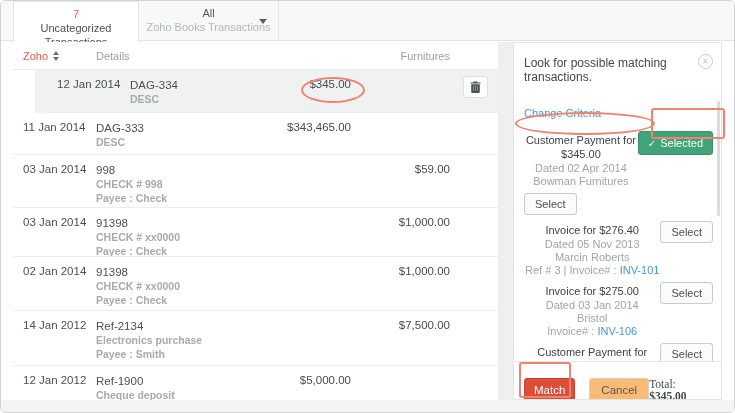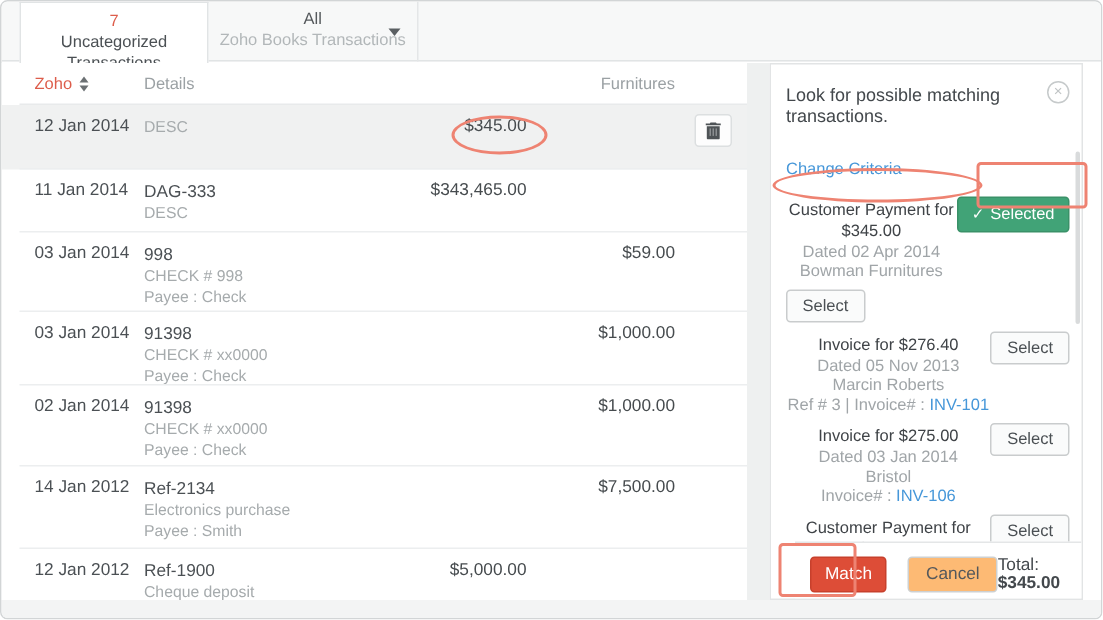--- a/index.html
+++ b/index.html
@@ -37,25 +37,25 @@
   .t-dep  { flex:0 0 120px; text-align:right; padding-right:4px; }
   .t-wd   { flex:0 0 97px;  text-align:right; padding-right:2px; }
   .t-act  { flex:0 0 46px; }
   .sort-icon { display:inline-block; margin-left:5px; }
   .tri { display:block; width:0; height:0; border-left:3.5px solid transparent; border-right:3.5px solid transparent; }
   .tri-up { border-bottom:4px solid #6b7073; margin-bottom:2px; }
   .tri-down { border-top:4px solid #6b7073; }
 
   .trow { display:flex; position:relative; cursor:pointer; }
   .trow:after { content:""; position:absolute; left:12px; right:0; bottom:0; height:1px; background:#eceeef; }
-  .trow-hl { background:#f0f1f1; }
+  .trow-hl { background:#f0f1f1;margin-left:34px; }
   .c-date { flex:0 0 95px; padding:8px 0 0 22px; font-size:11.5px; color:#4b5054; }
   .c-det  { flex:1; padding-top:8px; }
   .c-ref  { font-size:11.5px; color:#4b5054; line-height:14px; }
-  .c-sub  { font-size:10.5px; color:#a6abad; line-height:12.5px; margin-top:1px; }
+  .c-sub  { font-size:10.5px; color:#a6abad; line-height:12.5px; margin-top:1px;font-weight:bold; }
   .c-dep  { flex:0 0 120px; text-align:right; padding:8px 4px 0 0; font-size:11.5px; color:#464b4e; }
   .c-wd   { flex:0 0 97px;  text-align:right; padding:8px 2px 0 0; font-size:11.5px; color:#464b4e; }
   .c-act  { flex:0 0 46px; padding-top:6px; text-align:center; }
   .h43{min-height:43px} .h42{min-height:42px} .h53{min-height:53px}
   .h45{min-height:45px} .h54{min-height:54px} .h55{min-height:55px} .h40{min-height:40px}
 
   .trash-btn { width:25px; height:22px; background:#fdfdfd; border:1px solid #dcdfe0; border-radius:3px;
                cursor:pointer; display:inline-flex; align-items:center; justify-content:center; padding:0; }
 
   
@@ -75,25 +75,25 @@
   .blk-sub { font-size:11px; line-height:12px; color:#a0a5a8; margin-top:1px; }
   .link { color:#4697d9; text-decoration:none; cursor:pointer; }
 
   .btn { font-family:"Liberation Sans", sans-serif; border-radius:3px; cursor:pointer; white-space:nowrap; }
   .btn-selected { align-self:flex-start; margin-top:-2px; background:#41a377; border:1px solid #3a9168;
                   color:#fff; font-size:11px; padding:5px 9px; }
   .btn-selected .chk { margin-right:4px; font-size:10px; }
   .btn-select { align-self:flex-start; margin-top:-2px; background:#fafbfb; border:1px solid #c9cccd;
                 color:#4b5054; font-size:11px; padding:4px 10px; }
 
-  .panel-footer { position:absolute; left:16px; right:0; bottom:0; height:38px; background:#fff;
-                  border-top:1px solid #e4e6e7; display:flex; align-items:flex-end; padding:4px 10px; }
+  .panel-footer { position:absolute; left:0; right:0; bottom:0; height:38px; background:#fff;
+                  border-top:1px solid #e4e6e7; display:flex; align-items:flex-start; padding:16px 10px; }
   .btn-match { background:#dd4d37; border:1px solid #c7402c; color:#fff; font-size:11.5px; padding:5px 9px; }
   .btn-cancel { margin-left:14px; background:#fdba74; border:1px solid #cdd0d1; color:#54585b; font-size:11.5px; padding:5px 11px; }
-  .total { margin-left:auto; font-size:11.5px; color:#43484c; }
+  .total { margin-left:auto; font-size:11.5px; color:#43484c;font-family:Liberation Serif, serif; }
   .total-val { font-weight:bold; }
 
   .scroll-thumb { position:absolute; right:1px; top:58px; width:3px; height:115px; background:#d9dbdc; border-radius:2px; }
 
   
   .anno { position:absolute; border:2px solid #ee8372; pointer-events:none; z-index:50; background:transparent; }
   .anno-ellipse { border-radius:50%; }
   .anno-rect { border-radius:3px; }
 </style>
 </head>
@@ -125,20 +125,21 @@
             </span>
         </div>
         <div class="th t-det">Details</div>
         <div class="th t-wd">Furnitures</div>
         <div class="th t-act"></div>
       </div>
 
       <div class="trow trow-hl h43">
         <div class="c-date">12 Jan 2014</div>
         <div class="c-det">
+          <div class="c-ref">DAG-334</div>
           <div class="c-sub">DESC</div>
         </div>
         <div class="c-dep">$345.00</div>
         <div class="c-wd"></div>
         <div class="c-act">
           <button class="trash-btn">
             <svg width="11" height="12" viewBox="0 0 11 12">
               <path fill="#4e5356" d="M1.2 3.2h8.6v7.9c0 .5-.4.9-.9.9H2.1c-.5 0-.9-.4-.9-.9V3.2zM3.7.6h3.6l.5.8h2.7v1.1H.5V1.4h2.7l.5-.8z"></path>
               <rect x="3" y="4.6" width="1" height="5" fill="#fff" opacity="0.35"></rect>
               <rect x="5" y="4.6" width="1" height="5" fill="#fff" opacity="0.35"></rect>

